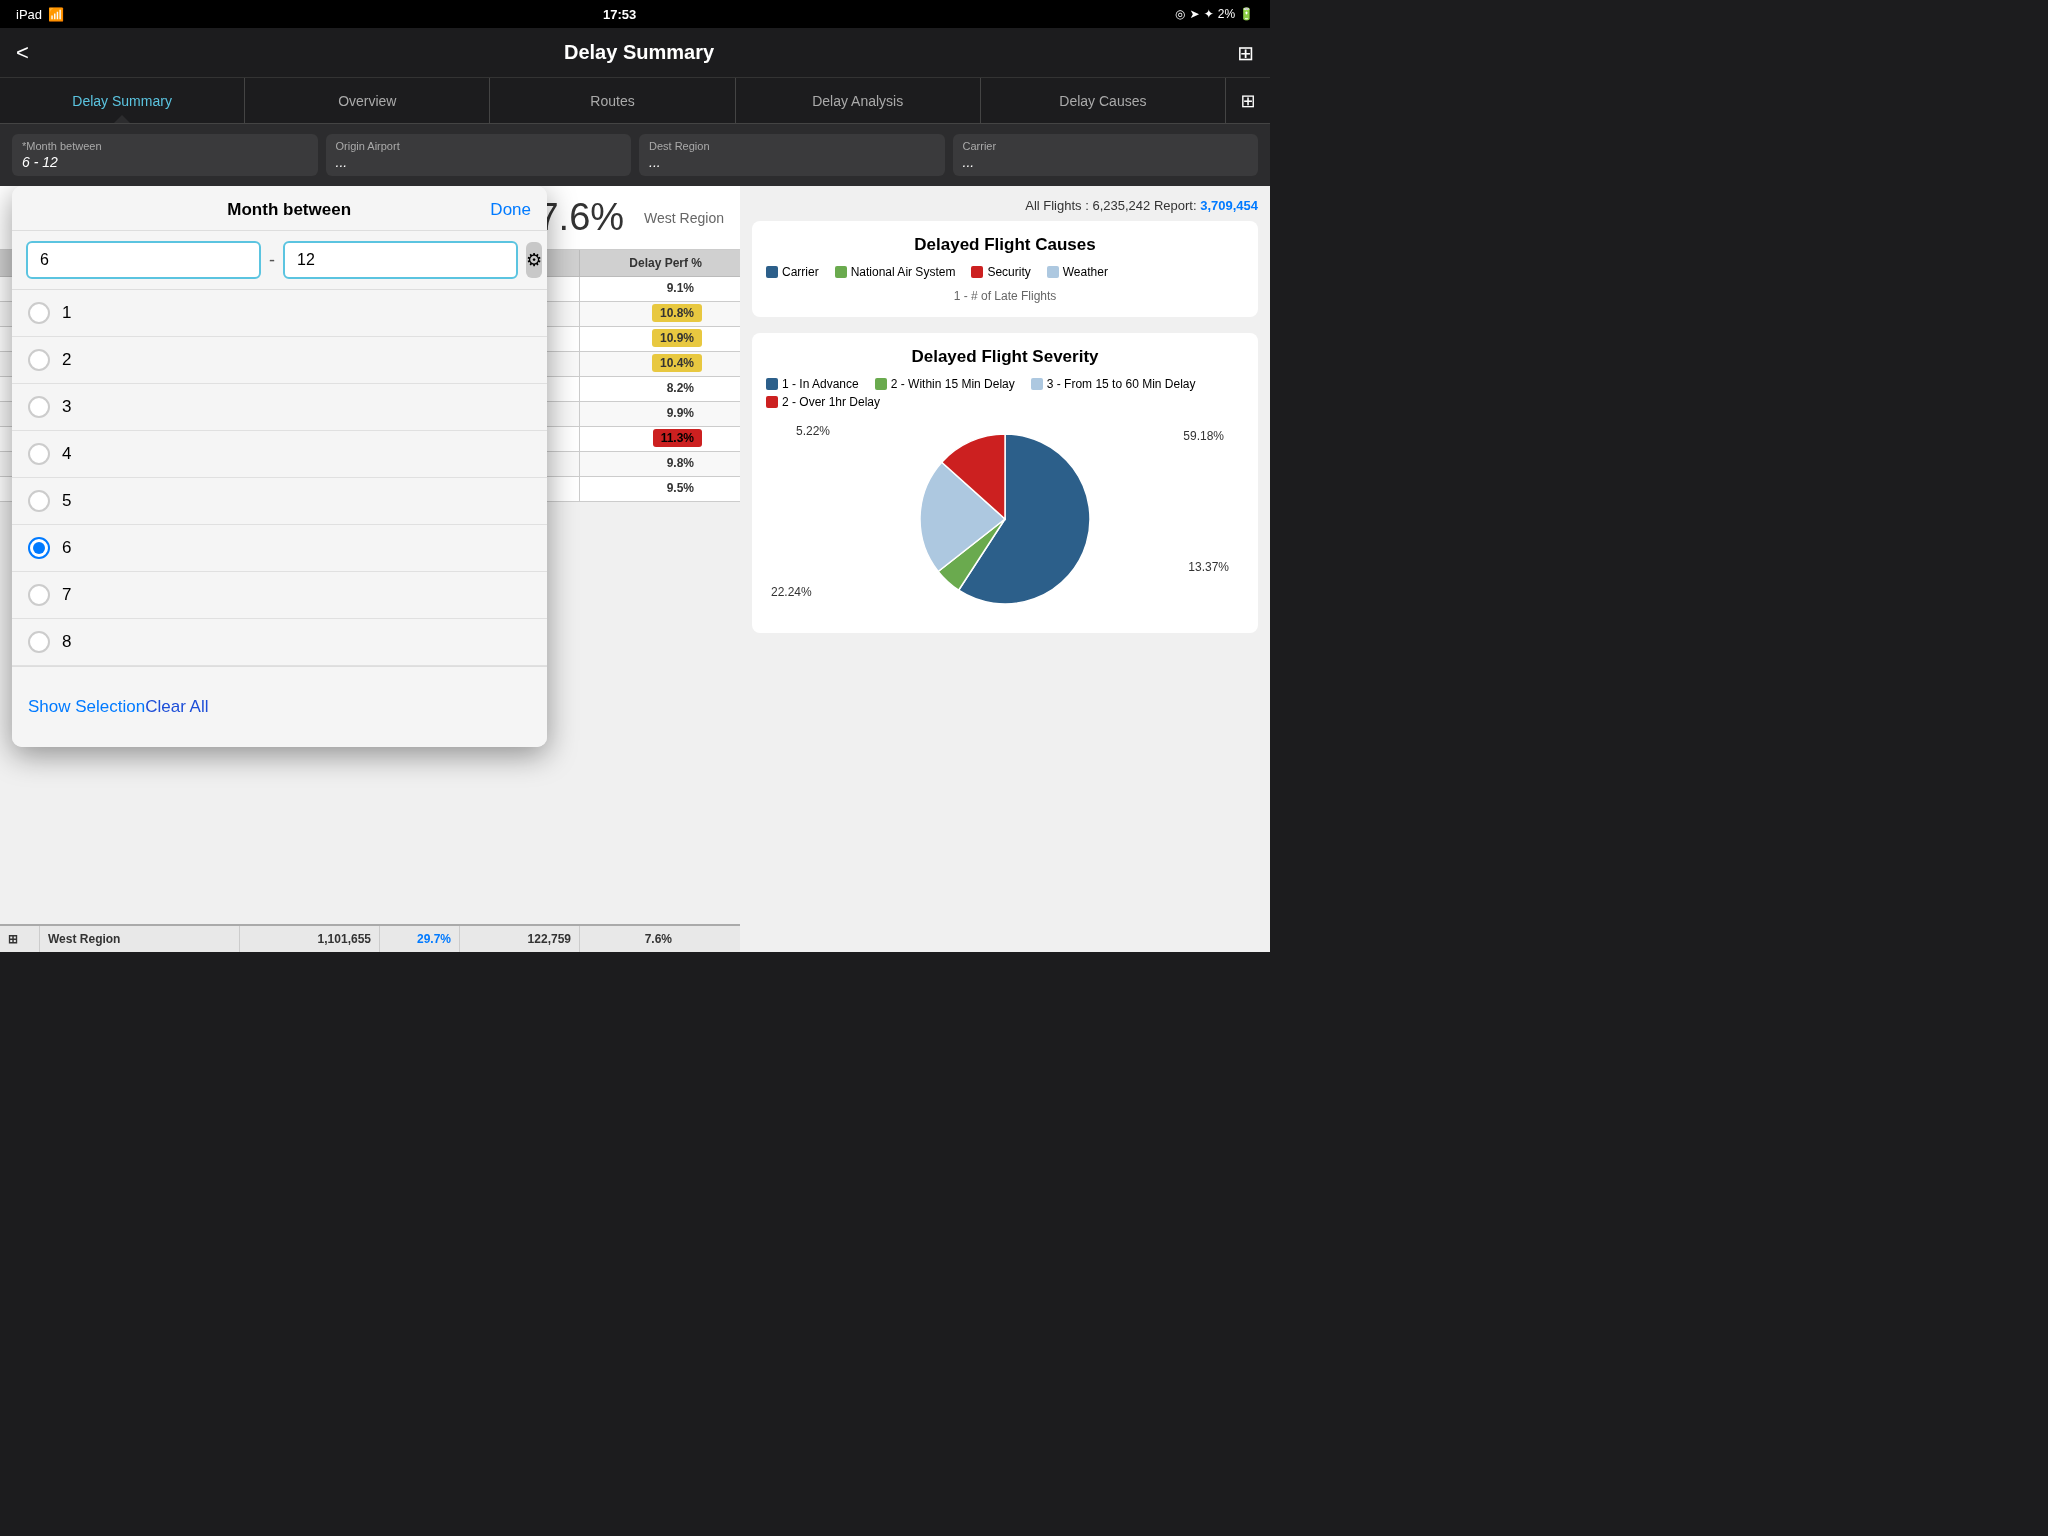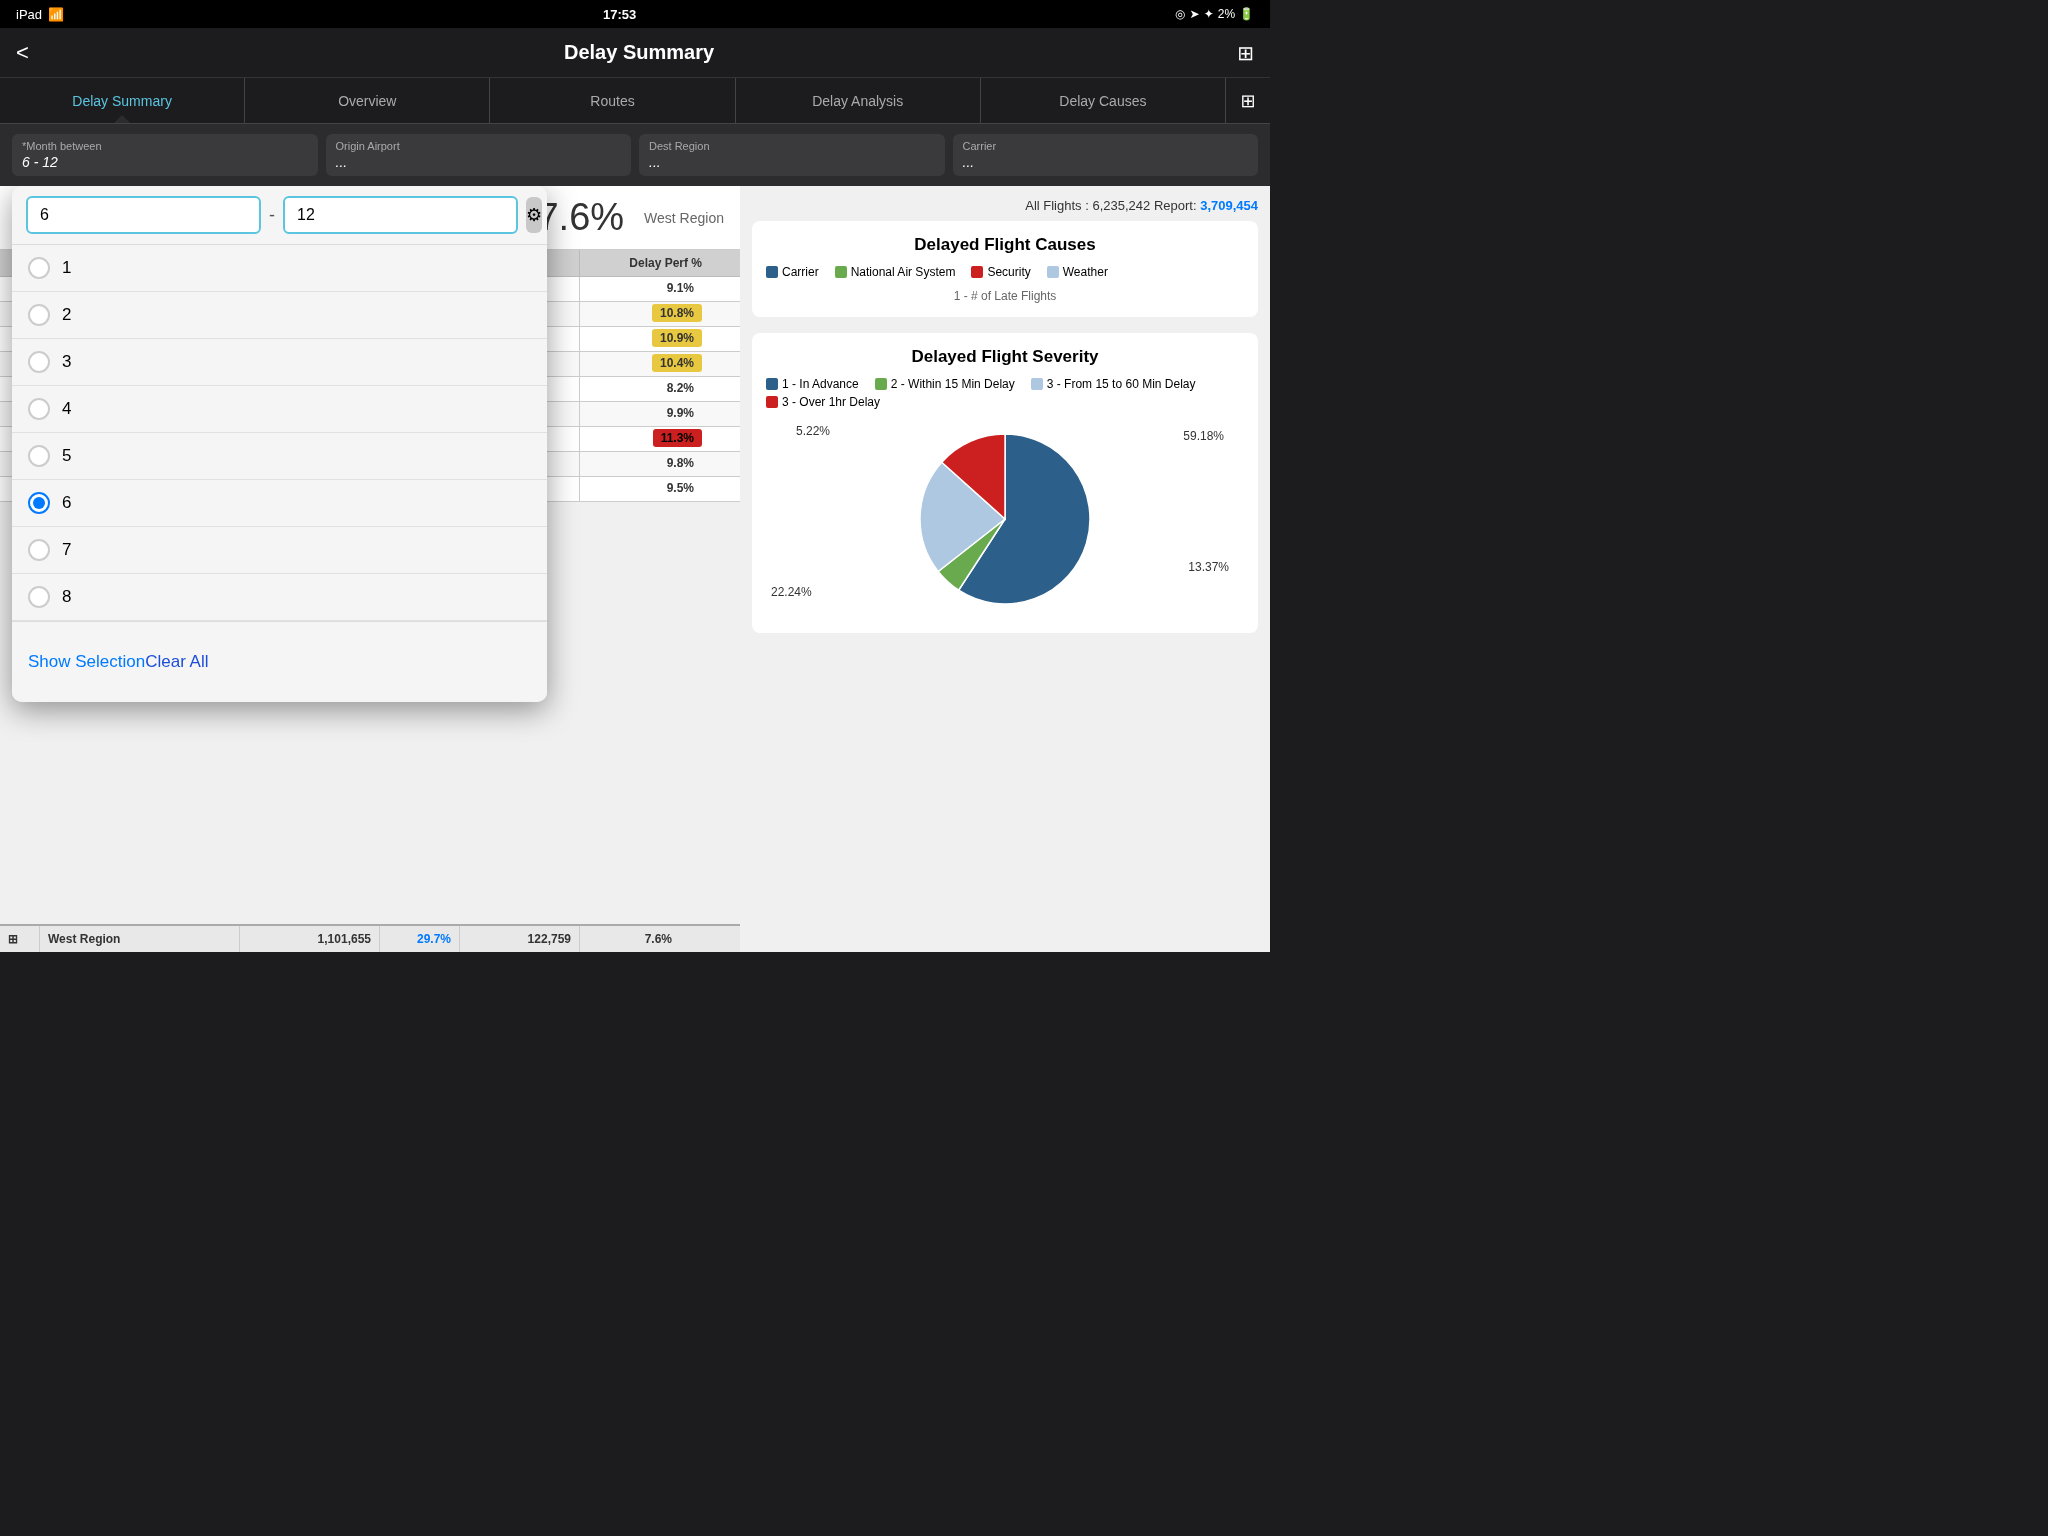--- a/index.html
+++ b/index.html
@@ -542,20 +542,25 @@
         <div class="td" style="width:200px;font-weight:600;">West Region</div>
         <div class="td" style="width:140px;text-align:right;">1,101,655</div>
         <div class="td" style="width:80px;text-align:right;color:#007aff;font-weight:700;">29.7%</div>
         <div class="td" style="width:120px;text-align:right;">122,759</div>
         <div class="td" style="width:100px;text-align:right;">7.6%</div>
       </div>
     </div>
 
     <div class="popup-overlay">
       <div class="month-picker">
+        <div class="popup-header">
+          <div style="width:60px;"></div>
+          <div class="popup-title">Month between</div>
+          <div class="popup-done">Done</div>
+        </div>
         <div class="range-inputs">
           <input class="range-input" type="text" value="6" style="">
           <span class="range-separator">-</span>
           <input class="range-input" type="text" value="12" style="">
           <div class="range-gear">⚙</div>
         </div>
         <div class="radio-list" id="radio-list">
             <div class="radio-item">
               <div class="radio-circle"></div>
               <span class="radio-label">1</span>
@@ -637,21 +642,21 @@
           <div class="legend-item">
             <div class="legend-dot" style="background: rgb(106, 170, 78);"></div>
             <span>2 - Within 15 Min Delay</span>
           </div>
           <div class="legend-item">
             <div class="legend-dot" style="background: rgb(173, 200, 224);"></div>
             <span>3 - From 15 to 60 Min Delay</span>
           </div>
           <div class="legend-item">
             <div class="legend-dot" style="background: rgb(204, 32, 32);"></div>
-            <span>3 - Over 1hr Delay</span>
+            <span>2 - Over 1hr Delay</span>
           </div>
         </div>
       <div class="pie-container">
         <svg width="200" height="200" viewBox="-100 -100 200 200">
           <g id="pie2">
               <path d="M 0 0 L 5.204748896376251e-15 -85 A 85 85 0 1 1 -46.35402297974518 71.24818982678266 Z" fill="#2c5f8a" stroke="#fff" stroke-width="1.5"></path>
               <path d="M 0 0 L -46.35402297974518 71.24818982678266 A 85 85 0 0 1 -66.83451673161258 52.518067112678445 Z" fill="#6aaa4e" stroke="#fff" stroke-width="1.5"></path>
               <path d="M 0 0 L -66.83451673161258 52.518067112678445 A 85 85 0 0 1 -63.262518277313475 -56.77018391032901 Z" fill="#adc8e0" stroke="#fff" stroke-width="1.5"></path>
               <path d="M 0 0 L -63.262518277313475 -56.77018391032901 A 85 85 0 0 1 0.053407071596902535 -84.99998322167306 Z" fill="#cc2020" stroke="#fff" stroke-width="1.5"></path>
             </g>

